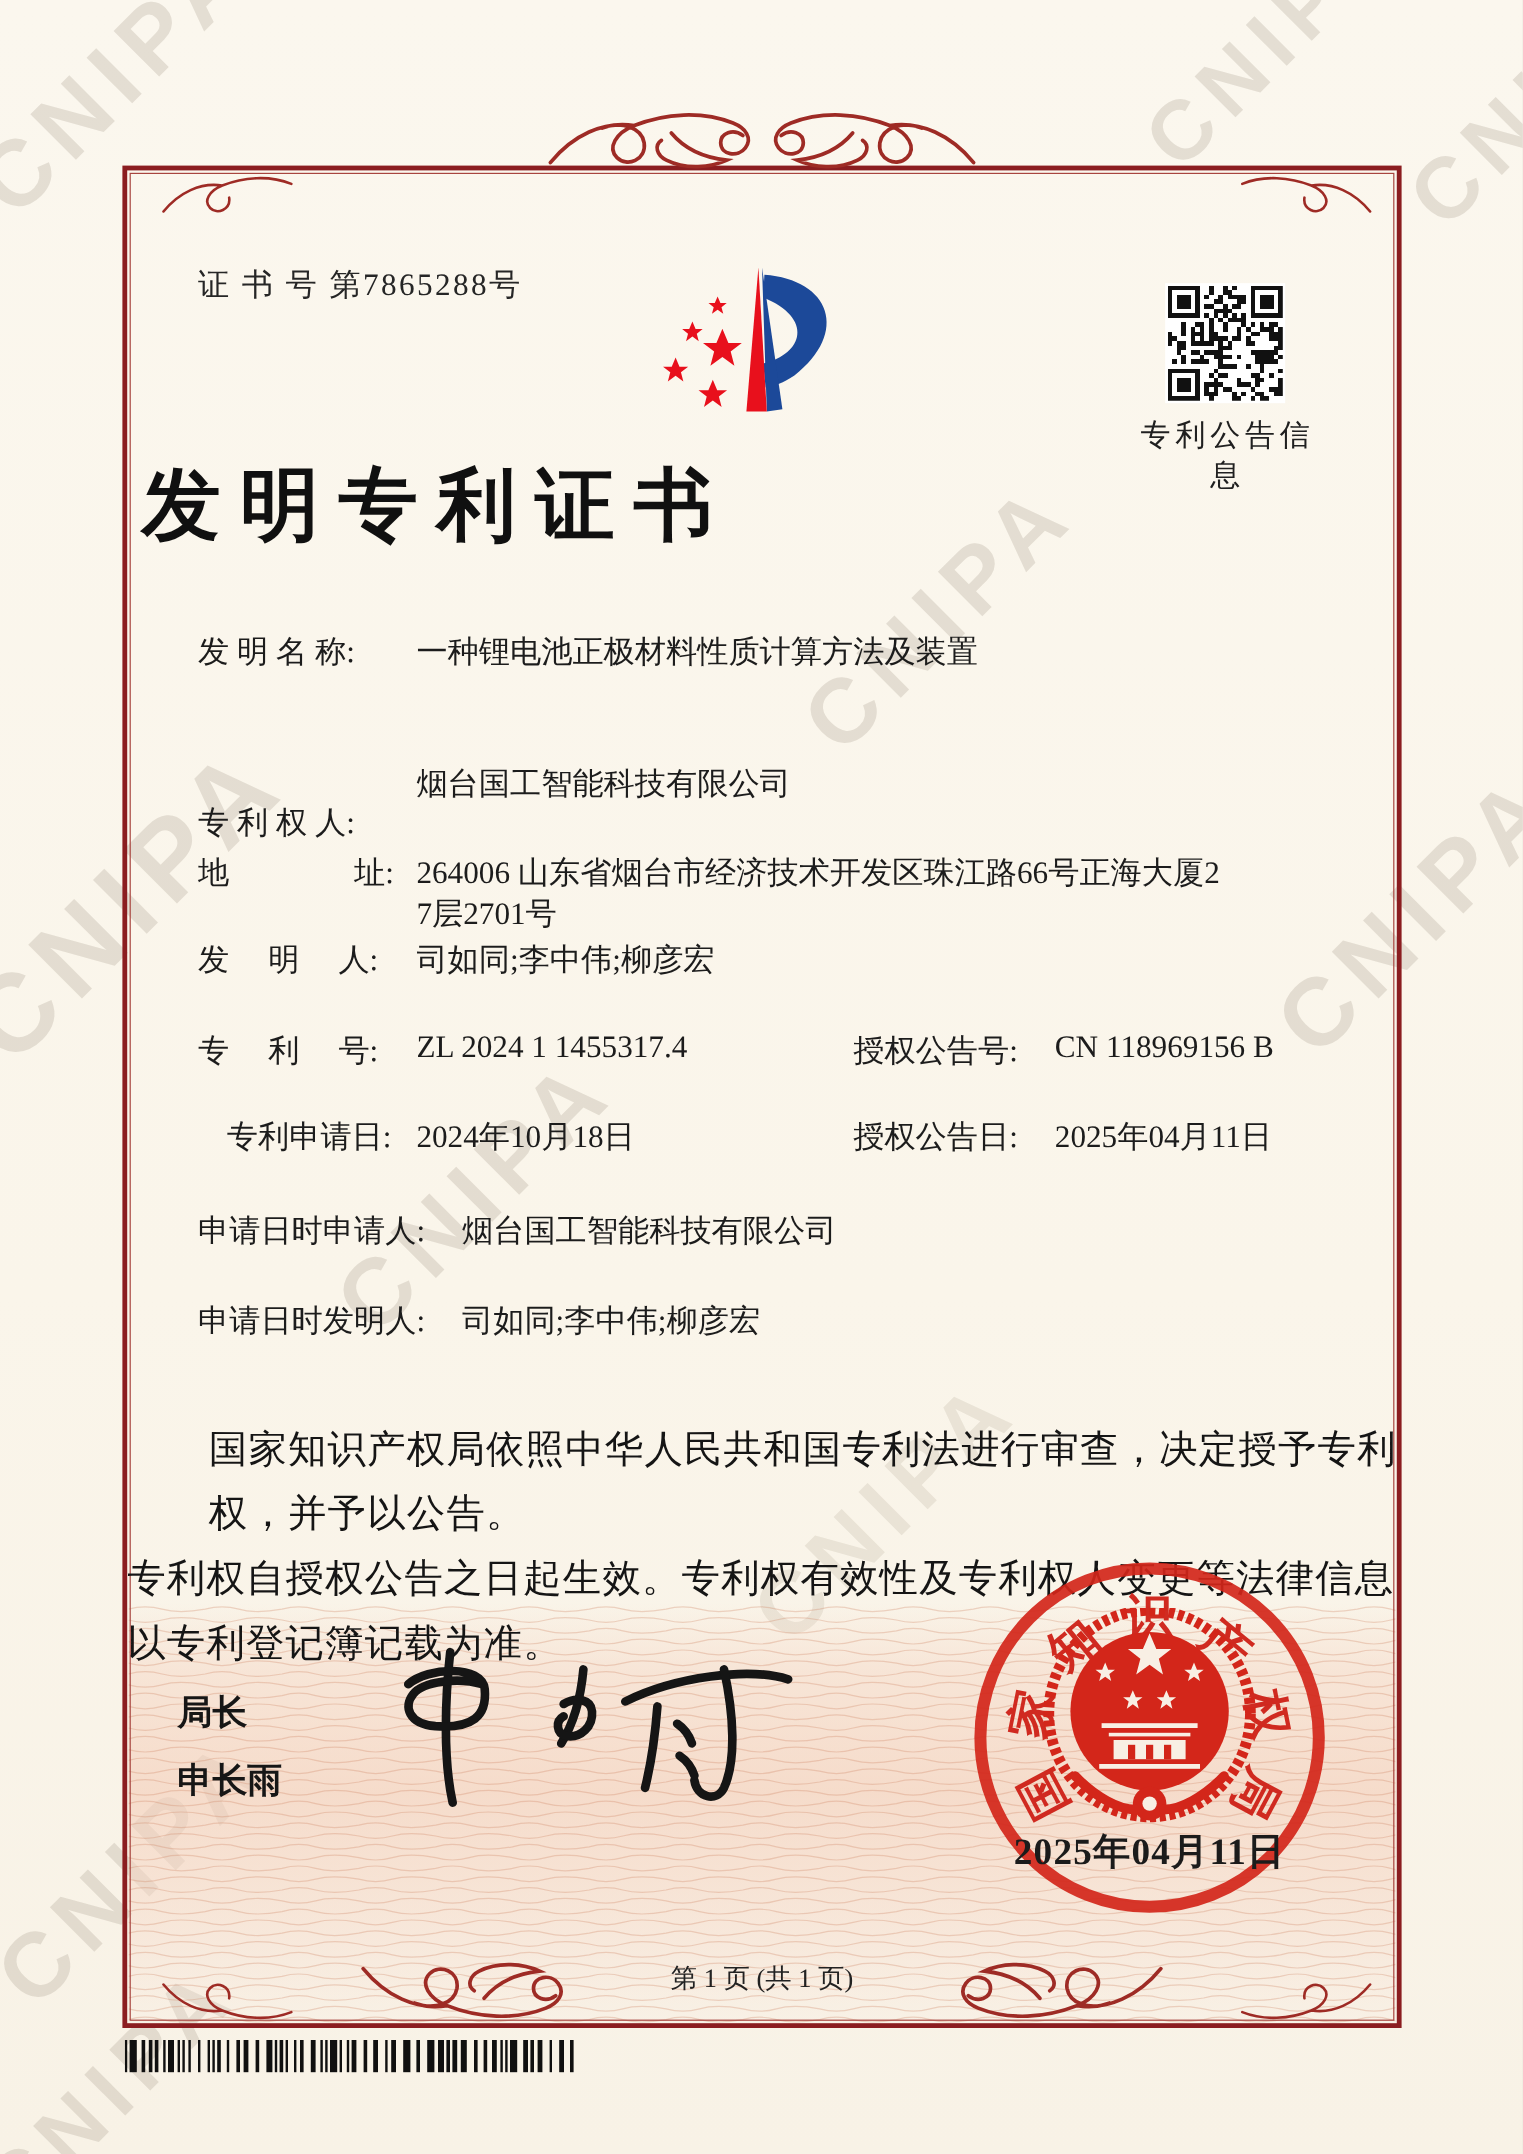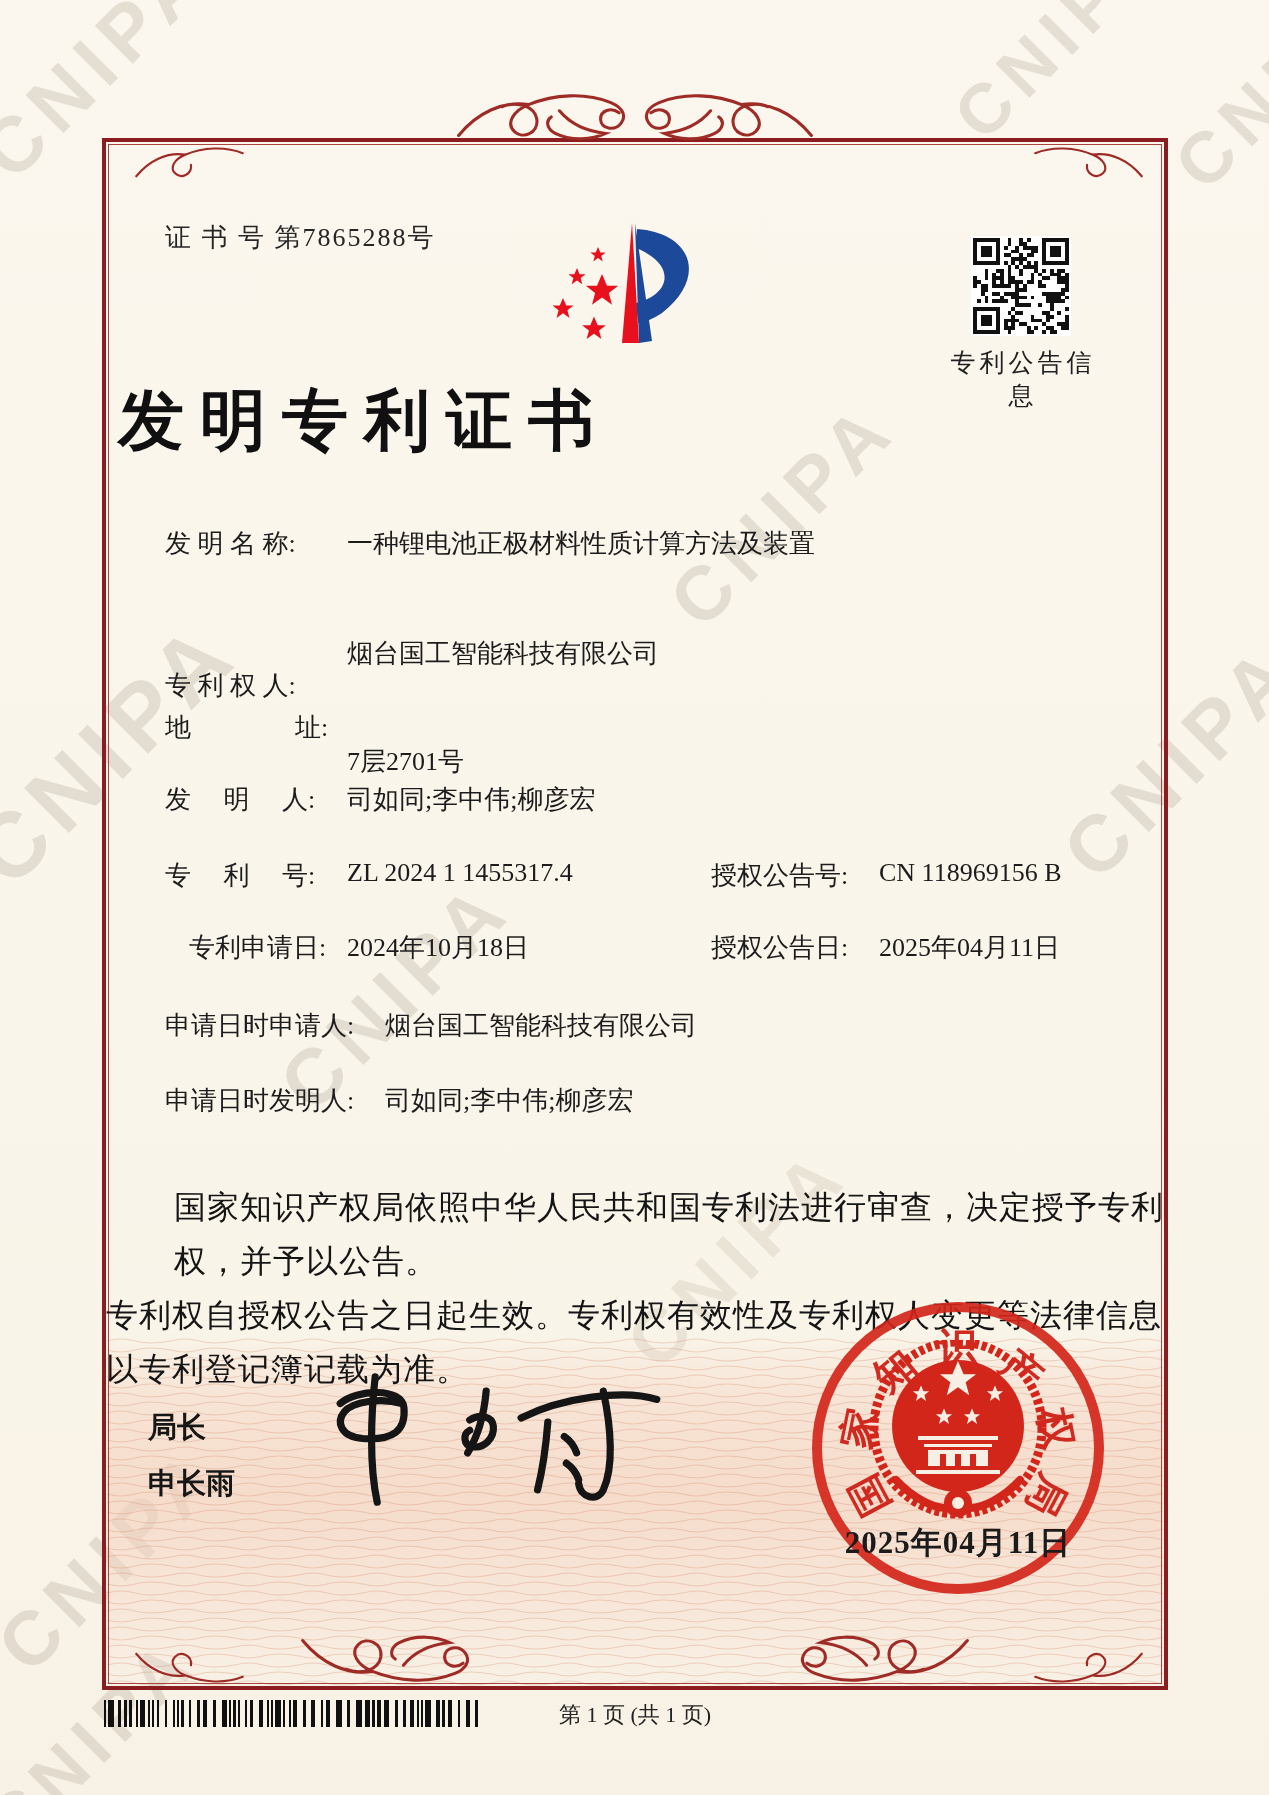--- a/index.html
+++ b/index.html
@@ -75,21 +75,21 @@
   .seal-char i{
     display:inline-block; font-style:normal; margin-top:8px; font-size:40px; font-weight:bold;
     color:rgba(206,32,22,0.95); font-family:"Liberation Serif","DejaVu Serif",serif;
   }
   .seal-emblem{position:absolute; left:50%; top:28px; transform:translateX(-50%);}
   .seal-date{
     position:absolute; left:0; top:210px; width:100%; text-align:center;
     font-size:31px; font-weight:600; letter-spacing:1px; color:#1b1b1b; z-index:3;
   }
   
-  .footer{position:absolute; left:102px; top:1700px; width:1066px; text-align:center; font-size:22px; color:#222;}
+  .footer{position:absolute; left:102px; top:1634px; width:1066px; text-align:center; font-size:22px; color:#222;}
   .barcode{position:absolute; left:104px; top:1700px;}
 </style>
 </head>
 <body>
 
 <div class="page">
 
   <span class="wm wm-1">CNIPA</span>
   <span class="wm wm-2">CNIPA</span>
   <span class="wm wm-3">CNIPA</span>
@@ -401,20 +401,21 @@
 
   <div class="title">发明专利证书</div>
 
   <span class="lab" style="top:526px;">发 明 名 称:</span>
   <span class="val" style="top:526px;">一种锂电池正极材料性质计算方法及装置</span>
 
   <span class="lab" style="top:668px;">专 利 权 人:</span>
   <span class="val" style="top:636px;">烟台国工智能科技有限公司</span>
 
   <span class="lab" style="top:710px;">地　　　　址:</span>
+  <span class="val" style="top:710px;">264006 山东省烟台市经济技术开发区珠江路66号正海大厦2</span>
   <span class="val" style="top:744px;">7层2701号</span>
 
   <span class="lab" style="top:782px;">发　 明　 人:</span>
   <span class="val" style="top:782px;">司如同;李中伟;柳彦宏</span>
 
   <span class="lab" style="top:858px;">专　 利　 号:</span>
   <span class="val" style="top:858px;">ZL 2024 1 1455317.4</span>
   <span class="lab2" style="top:858px;">授权公告号:</span>
   <span class="val2" style="top:858px;">CN 118969156 B</span>
 

